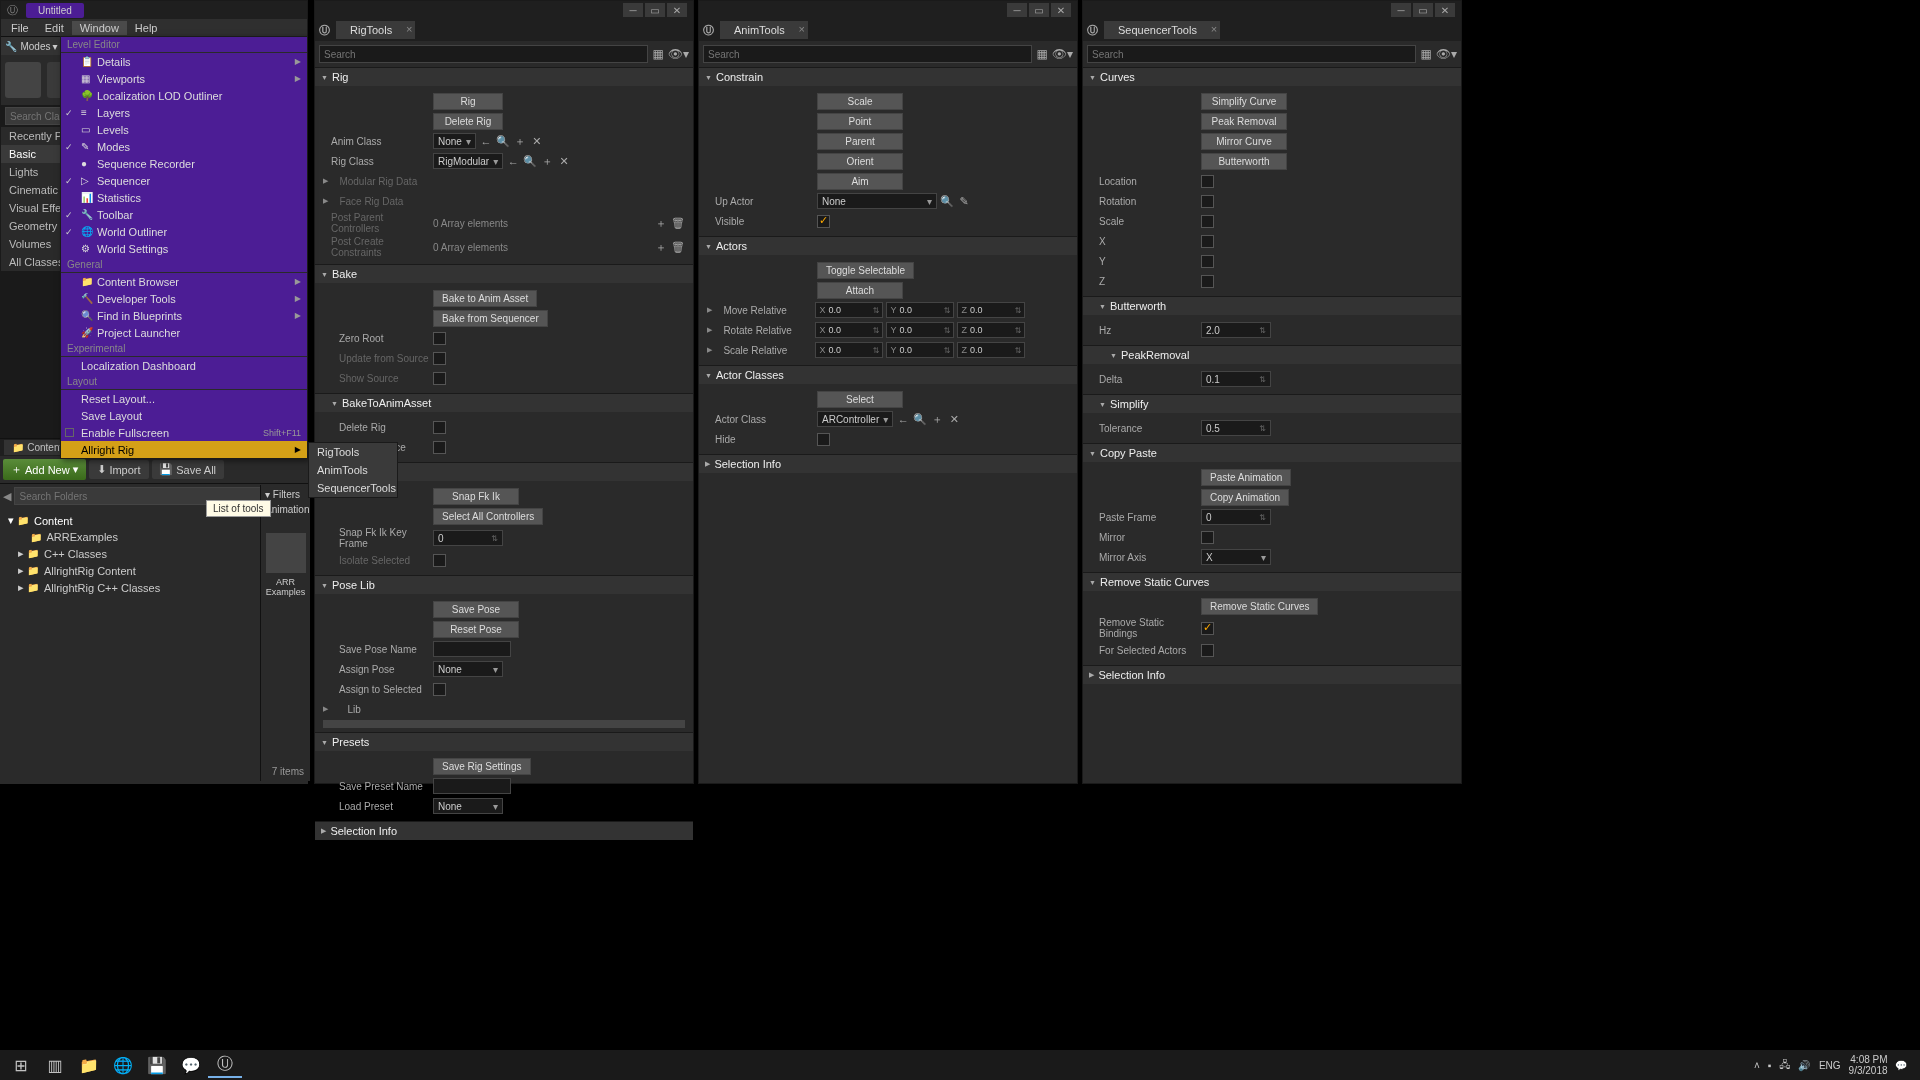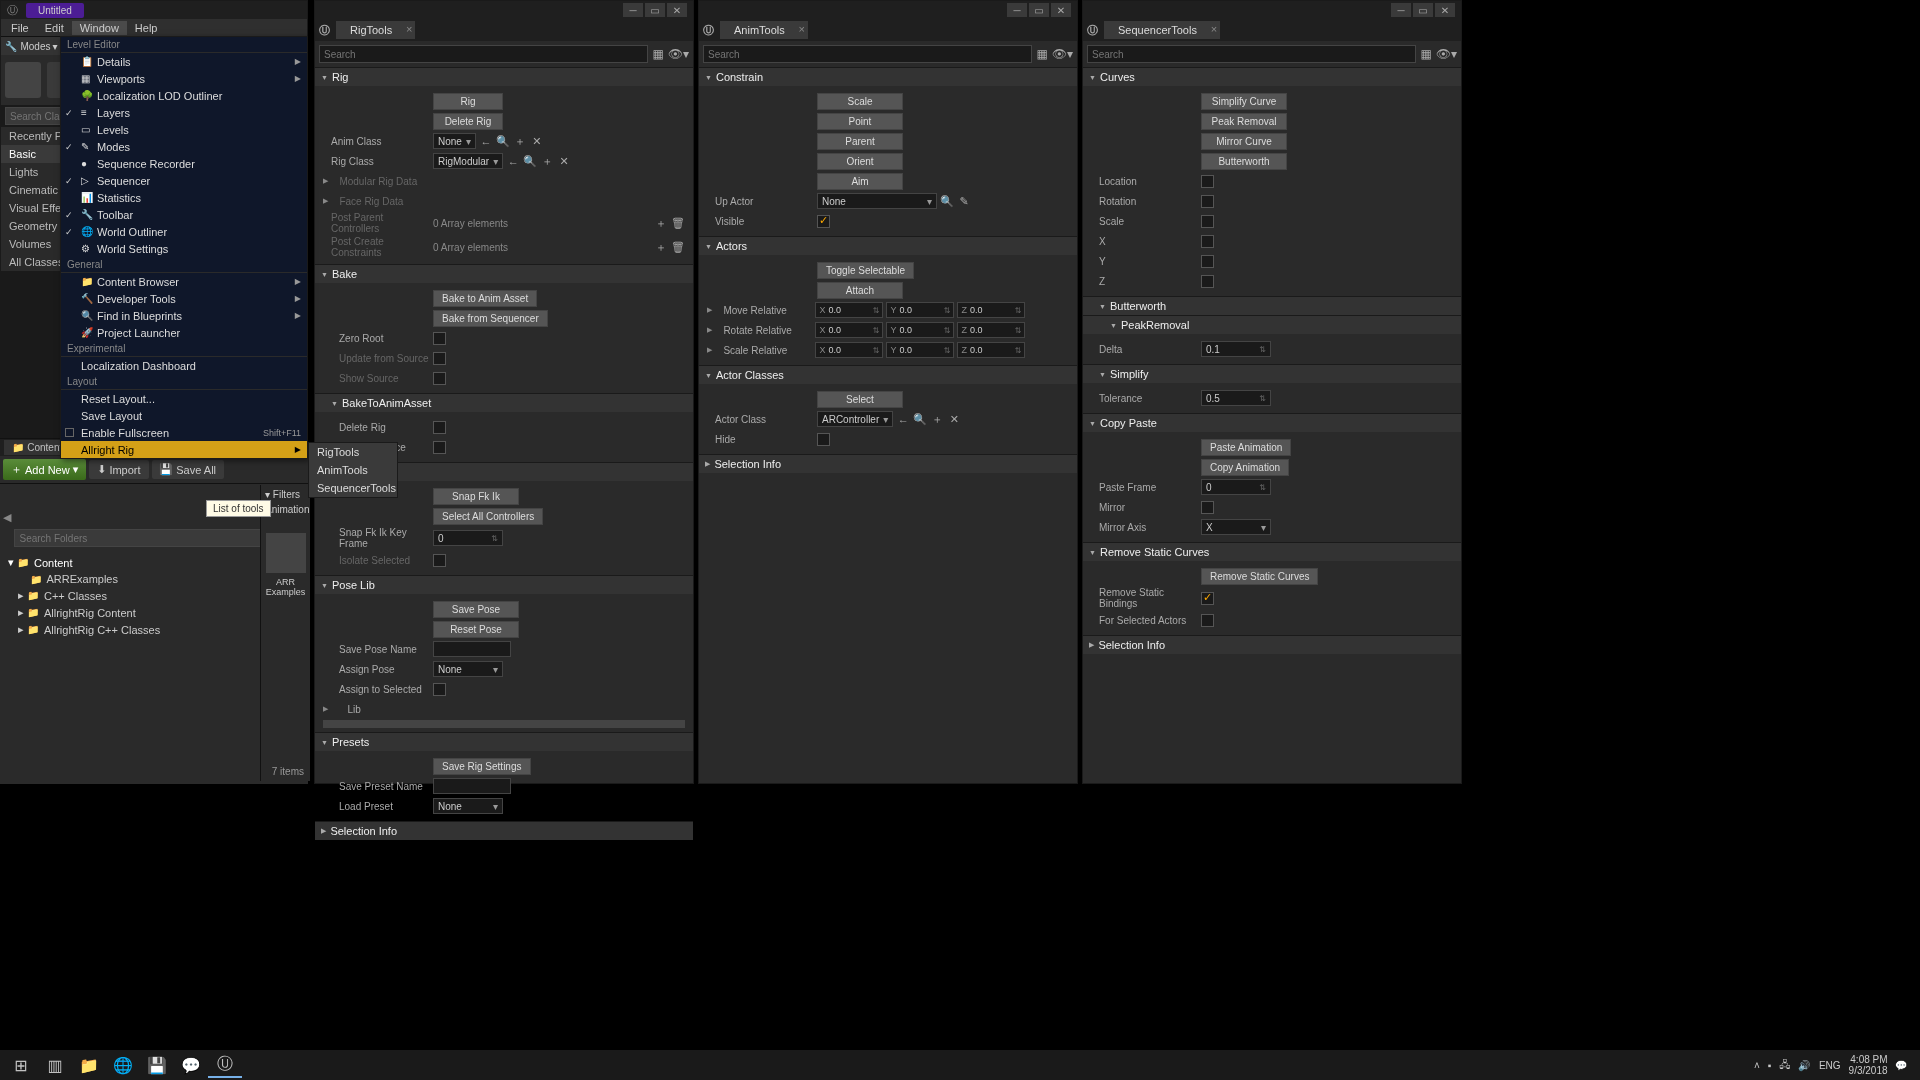--- a/index.html
+++ b/index.html
@@ -14,21 +14,21 @@
 .menu-item{padding:1px 8px;font-size:11px;color:#ccc;cursor:pointer}
 .menu-item.open{background:#4a4a4a}
 
 .main-editor{left:0;top:0;width:308px;height:784px;background:#1a1a1a}
 .modes-bar{background:#333;height:18px;display:flex;align-items:center;padding:0 4px;font-size:10px;color:#ccc}
 .search-box{display:block;width:100%;height:18px;background:#3a3a3a;border:1px solid #444;color:#999;padding:0 4px;font-size:10px}
 .place-cats{background:#2a2a2a}
 .place-cat{padding:3px 8px;font-size:11px;color:#bbb;cursor:pointer}
 .place-cat.active{background:#3a3a3a;color:#fff}
 
-.dropdown{position:absolute;top:36px;left:60px;width:248px;background:#0f172a;border:1px solid #1a1a1a;z-index:100;box-shadow:2px 2px 6px rgba(0,0,0,.5)}
+.dropdown{position:absolute;top:36px;left:60px;width:248px;background:#4c1d95;border:1px solid #1a1a1a;z-index:100;box-shadow:2px 2px 6px rgba(0,0,0,.5)}
 .dd-section{padding:2px 6px;font-size:10px;color:#888;border-bottom:1px solid #2a2a2a}
 .dd-item{display:flex;align-items:center;padding:2px 6px 2px 20px;font-size:11px;color:#ddd;cursor:pointer;position:relative;height:17px}
 .dd-item.highlight{background:#d4a017;color:#000}
 .dd-item .chk{position:absolute;left:4px;font-size:9px;color:#ccc}
 .dd-item .ico{width:12px;margin-right:4px;font-size:10px}
 .dd-item .arrow{margin-left:auto;font-size:8px;color:#999}
 .dd-item .shortcut{margin-left:auto;font-size:9px;color:#999}
 .submenu{position:absolute;left:248px;top:408px;width:90px;background:#3a3a3a;border:1px solid #1a1a1a;z-index:101}
 .sub-item{padding:3px 8px;font-size:11px;color:#ddd;cursor:pointer}
 .tooltip{position:absolute;background:#fffbe6;color:#333;border:1px solid #999;padding:2px 6px;font-size:10px;z-index:200}
@@ -236,21 +236,21 @@
         <span>⬇</span>
         <span>Import</span>
       </div>
     <div class="cb-btn plain">
         <span>💾</span>
         <span>Save All</span>
       </div>
   </div>
   <div style="display:flex;padding:3px;gap:3px;align-items:center">
     <span style="color:#888">◀</span>
-    <input class="search-box" style="flex: 1 1 0%; margin-top: 42px;" placeholder="Search Folders">
+    <input class="search-box" style="flex: 1 1 0%;" placeholder="Search Folders">
   </div>
   <div class="cb-tree">
     <div class="tree-item" style="padding-left:4px;color:#fff">
         <span>▾</span>
         <span class="folder">📁</span>
         <span>Content</span>
       </div>
     <div class="tree-item lvl1">
         <span class="folder">📁</span>
         <span>ARRExamples</span>
@@ -781,20 +781,30 @@
           <div class="label">Z</div>
           <div class="ctrl">
             <div class="chk-box"></div>
           </div>
         </div>
     </div>
   </div>
 
   <div class="section">
       <div class="sec-head" style="padding-left:16px">Butterworth</div>
+    <div class="sec-body">
+        <div class="row">
+          <div class="label">Hz</div>
+          <div class="ctrl">
+            <div class="num-field">
+              <span>2.0</span>
+            </div>
+          </div>
+        </div>
+      </div>
   </div>
   <div class="section">
       <div class="sec-head" style="padding-left:27px">PeakRemoval</div>
     <div class="sec-body">
         <div class="row">
           <div class="label">Delta</div>
           <div class="ctrl">
             <div class="num-field">
               <span>0.1</span>
             </div>

